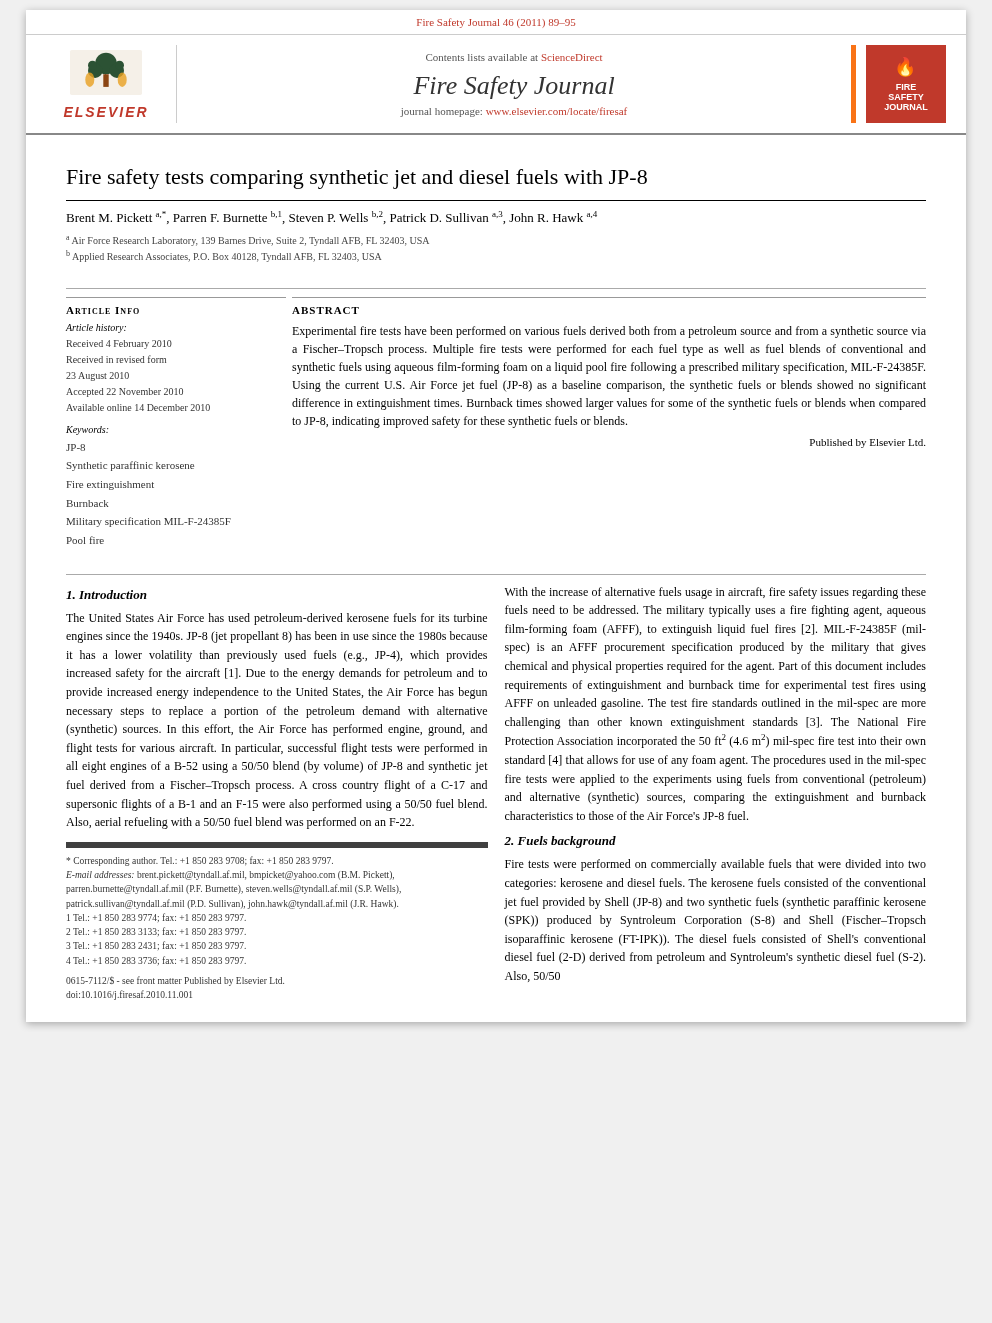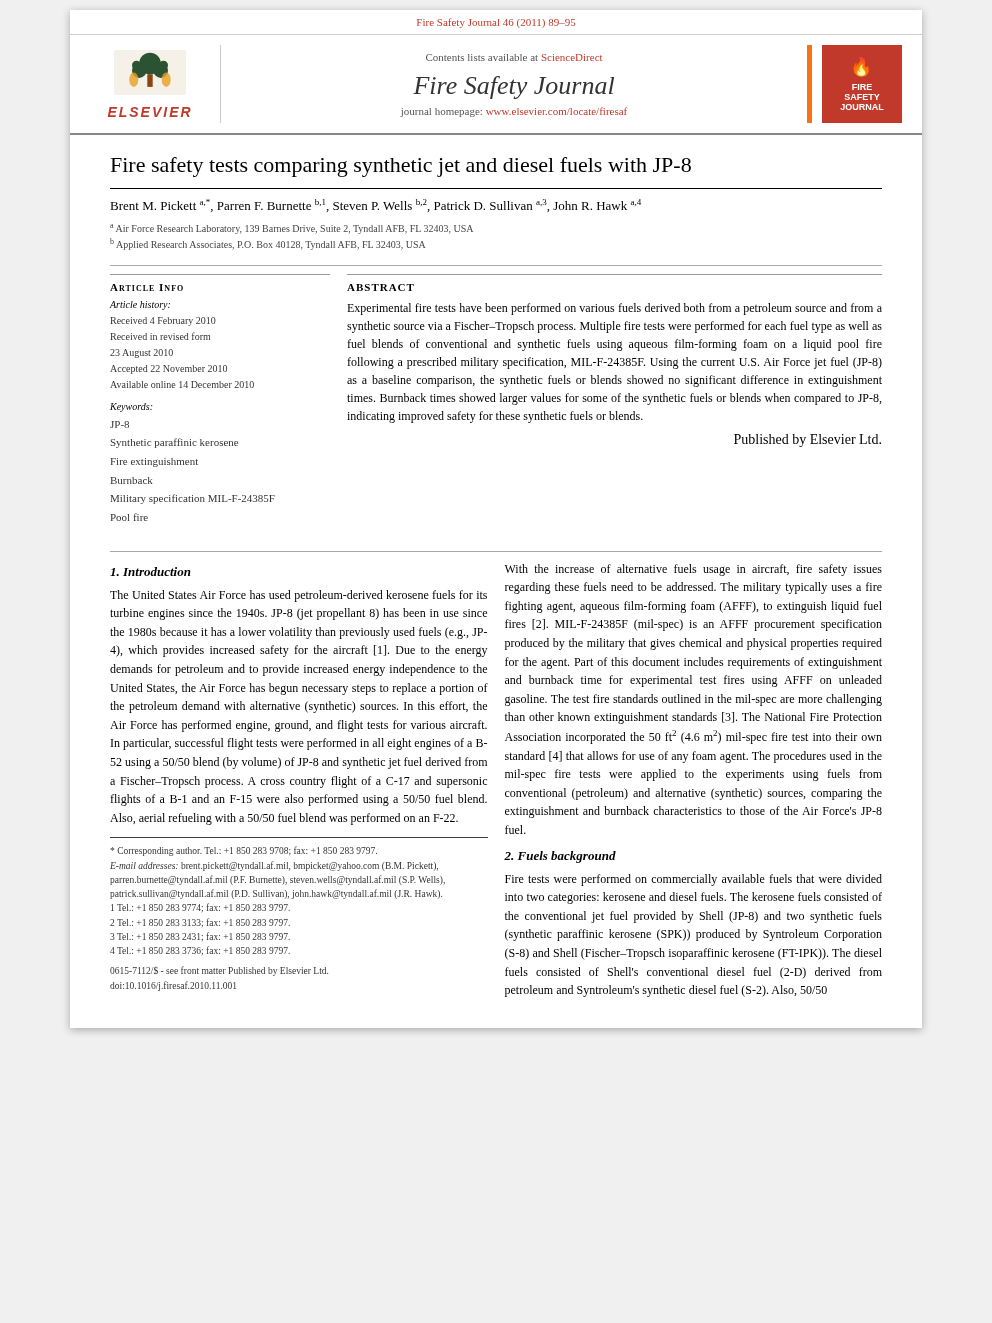--- a/index.html
+++ b/index.html
@@ -6,21 +6,21 @@
     body {
       background: #f0f0f0;
       font-family: 'Times New Roman', Times, serif;
       font-size: 13px;
       color: #000;
       display: flex;
       justify-content: center;
       padding: 10px 0;
     }
     .page {
-      width: 852px;
+      width: 940px;
       background: #fff;
       box-shadow: 0 2px 8px rgba(0,0,0,0.3);
     }
     
     .journal-banner {
       background: #fff;
       border-bottom: 1px solid #ccc;
       padding: 6px 20px;
       display: flex;
       align-items: center;
@@ -101,54 +101,54 @@
       font-family: Arial, sans-serif;
       text-align: center;
     }
     .fire-safety-box .fsj-line1 { font-size: 9px; font-weight: bold; }
     .fire-safety-box .fsj-line2 { font-size: 9px; font-weight: bold; }
     .fire-safety-box .fsj-line3 { font-size: 9px; font-weight: bold; }
     .fire-icon { font-size: 18px; margin-bottom: 4px; }
 
     
     .article-body {
-      padding: 16px 40px 20px 40px;
+      padding: 28px 40px 20px 40px;
       font-family: Liberation Serif, serif;
     }
     .article-title {
       font-size: 22px;
       font-weight: normal;
       color: #000;
       margin-bottom: 8px;
       line-height: 1.3;
       border-bottom: 1px solid #000;
       padding-bottom: 8px;
     }
     .authors {
       font-size: 13px;
       margin-bottom: 6px;
     }
     .authors sup { font-size: 9px; }
     .affiliations {
       font-size: 10px;
       color: #444;
-      margin-bottom: 12px;
+      margin-bottom: 23px;
       line-height: 1.5;
     }
     .affiliations sup { font-size: 8px; }
     hr.section-divider {
       border: none;
       border-top: 1px solid #aaa;
       margin: 8px 0;
     }
 
     
     .two-col {
       display: flex;
-      gap: 17px;
+      gap: 6px;
       margin-top: 8px;
       margin-bottom: 16px;
     }
     .article-info-col {
       width: 220px;
       min-width: 220px;
       border-top: 1px solid #999;
       padding-top: 6px;
     }
     .abstract-col {
@@ -181,21 +181,21 @@
     .abstract-text {
       font-size: 12px;
       line-height: 1.5;
       color: #000;
       text-align: justify;
     }
     .abstract-text .published-by {
       text-align: right;
       display: block;
       margin-top: 4px;
-      font-size: 14px;
+      font-size: 11px;
     }
 
     
     .main-two-col {
       display: flex;
       gap: 17px;
       margin-top: 8px;
     }
     .left-col {
       flex: 1;
@@ -215,21 +215,21 @@
       font-size: 12px;
       line-height: 1.55;
       color: #000;
       text-align: justify;
       margin-bottom: 8px;
     }
     .body-text sup { font-size: 9px; }
 
     
     .footnotes {
-      border-top: 1px solid #404040;
+      border-top: 6px solid #404040;
       margin-top: 10px;
       padding-top: 6px;
       font-size: 9.5px;
       color: #333;
       line-height: 1.5;
     }
 
     
     .keywords-list {
       font-size: 11px;

